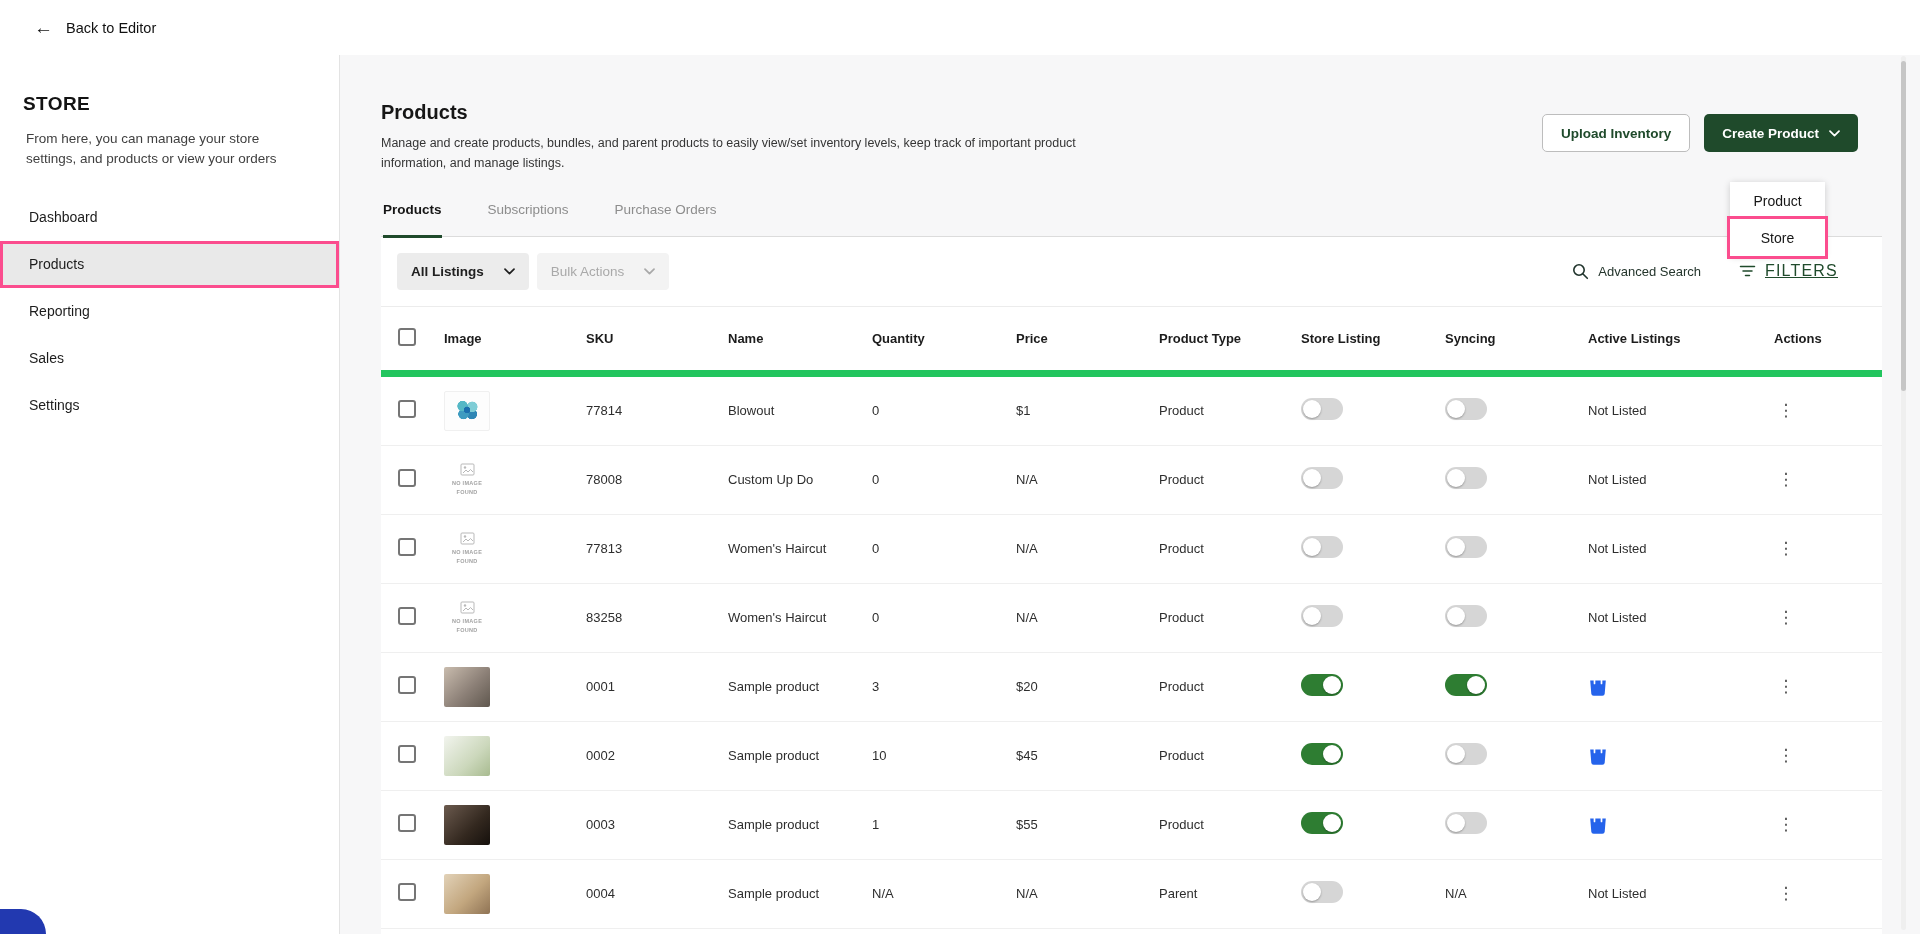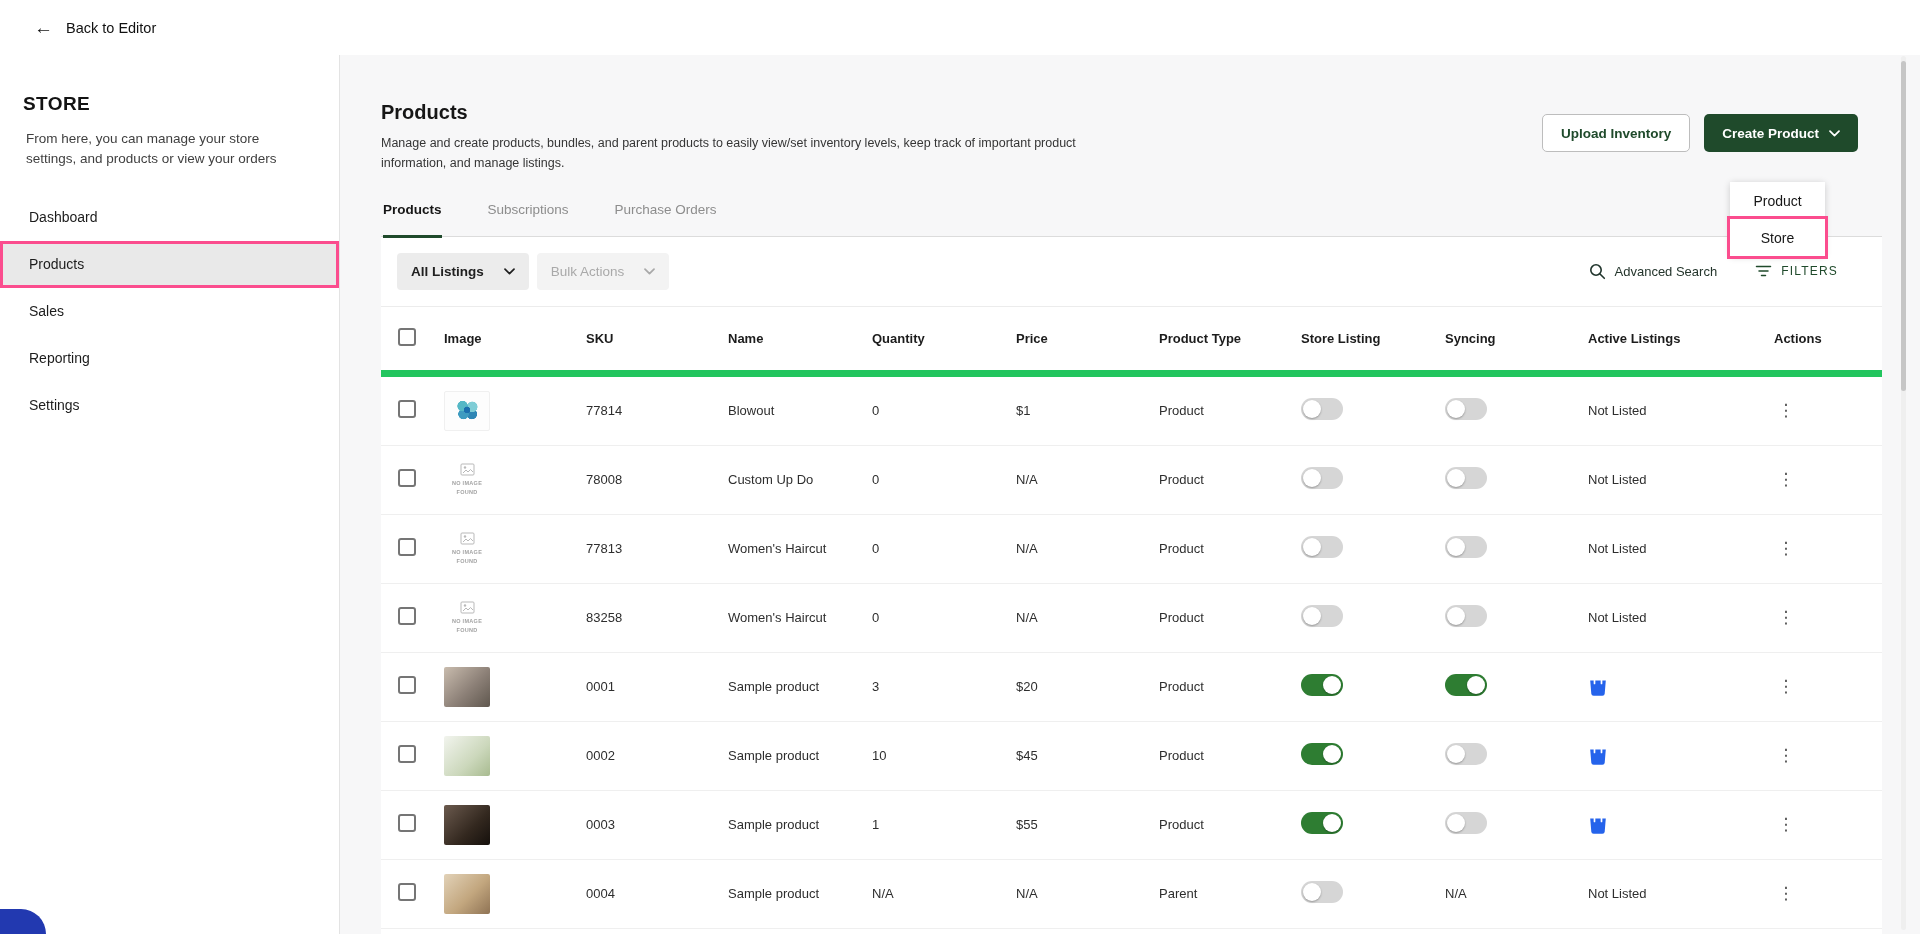--- a/index.html
+++ b/index.html
@@ -39,21 +39,21 @@
   .tab[data-state="active"] { color:#161616; font-weight:bold; border-bottom-color:#1f4a2b; }
 
   
   .panel { background:#fff; min-height:800px; }
   .toolbar { display:flex; align-items:center; padding:16px; border-bottom:1px solid #ececec; }
   .chip { background:#ececec; border-radius:4px; height:37px; display:flex; align-items:center; gap:20px; padding:0 14px; font-size:13.5px; font-weight:bold; color:#202020; cursor:pointer; margin-right:8px; }
   .chip.disabled { background:#f3f3f3; color:#a9a9a9; font-weight:normal; }
   .toolbar-right { margin-left:auto; display:flex; align-items:center; gap:38px; padding-right:28px; }
   .tool-link { display:flex; align-items:center; gap:9px; cursor:pointer; }
   .tool-link.adv span { font-size:13px; color:#24352c; }
-  .tool-link.filters span { font-size:12px; letter-spacing:1.2px; color:#1f4a2b; font-weight:500; }
+  .tool-link.filters span { font-size:16px; letter-spacing:1.2px; color:#1f4a2b; font-weight:500;text-decoration:underline; }
 
   
   .thead, .trow { display:grid; grid-template-columns:46px 142px 142px 144px 144px 143px 142px 144px 143px 186px minmax(60px,1fr); align-items:center; padding-left:17px; }
   .thead { height:70px; border-bottom:7px solid #22c55e; font-size:13px; font-weight:bold; color:#1c1c1c; }
   .trow { height:69px; border-bottom:1px solid #efefef; font-size:13px; color:#2e2e2e; }
   .cbx { width:18px; height:18px; border:2px solid #757575; border-radius:3px; background:#fff; cursor:pointer; display:inline-block; }
 
   .thumb { width:46px; height:40px; border-radius:2px; position:relative; display:flex; align-items:center; justify-content:center; overflow:hidden; }
   .thumb[data-state="art"] { border:1px solid #f0f0f0;
     background:
@@ -106,25 +106,25 @@
 
       <div class="nav-item" data-state="">
         <span>Dashboard</span>
       </div>
 
       <div class="nav-item" data-state="active">
         <span>Products</span>
       </div>
 
       <div class="nav-item" data-state="">
+        <span>Reporting</span>
+      </div>
+
+      <div class="nav-item" data-state="">
         <span>Sales</span>
-      </div>
-
-      <div class="nav-item" data-state="">
-        <span>Reporting</span>
       </div>
 
       <div class="nav-item" data-state="">
         <span>Settings</span>
       </div>
 
   </nav>
 </aside>
 
 <main class="main">

